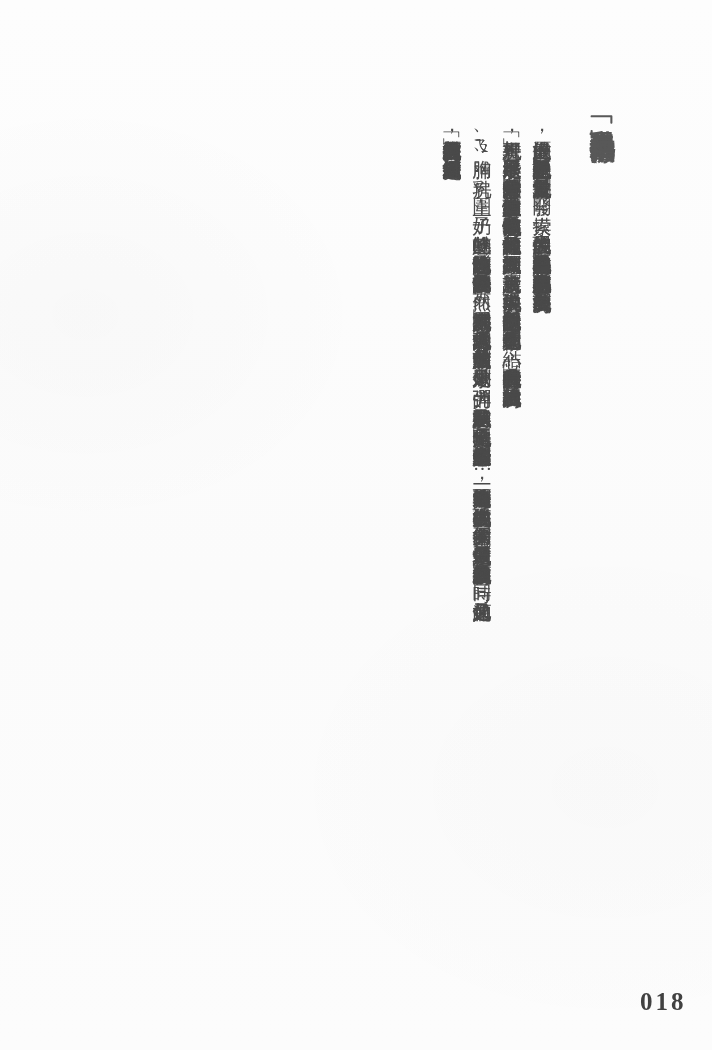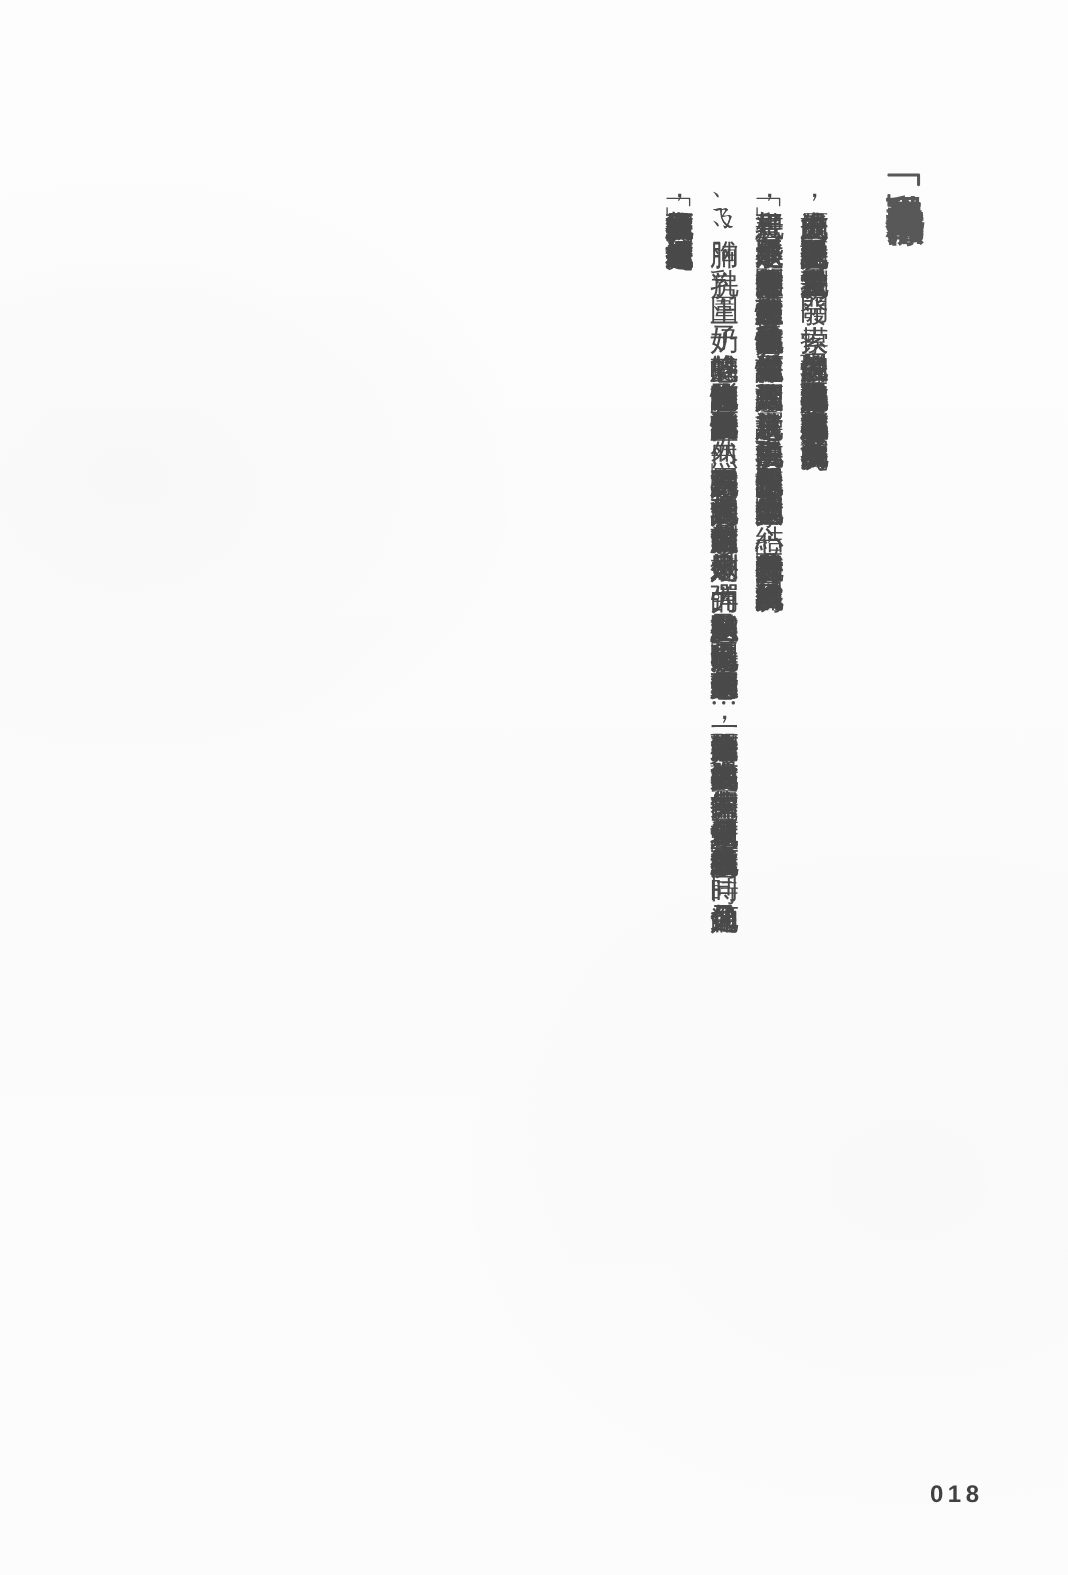--- a/index.html
+++ b/index.html
@@ -53,25 +53,25 @@
     color: #4a4a4a;
     text-align: justify;
   }
   .body-text p {
     margin: 0;
     padding: 0;
     text-indent: 1em;
   }
   .page-number {
     position: absolute;
-    left: 620px;
+    left: 640px;
     top: 988px;
-    font-family: Liberation Sans, sans-serif;
+    font-family: Liberation Serif, serif;
     font-weight: bold;
-    font-size: 16px;
+    font-size: 25px;
     letter-spacing: 3px;
     color: #414141;
   }
 </style>
 </head>
 <body>
 
 <div class="page">
   <div class="scan-shade"></div>
 

